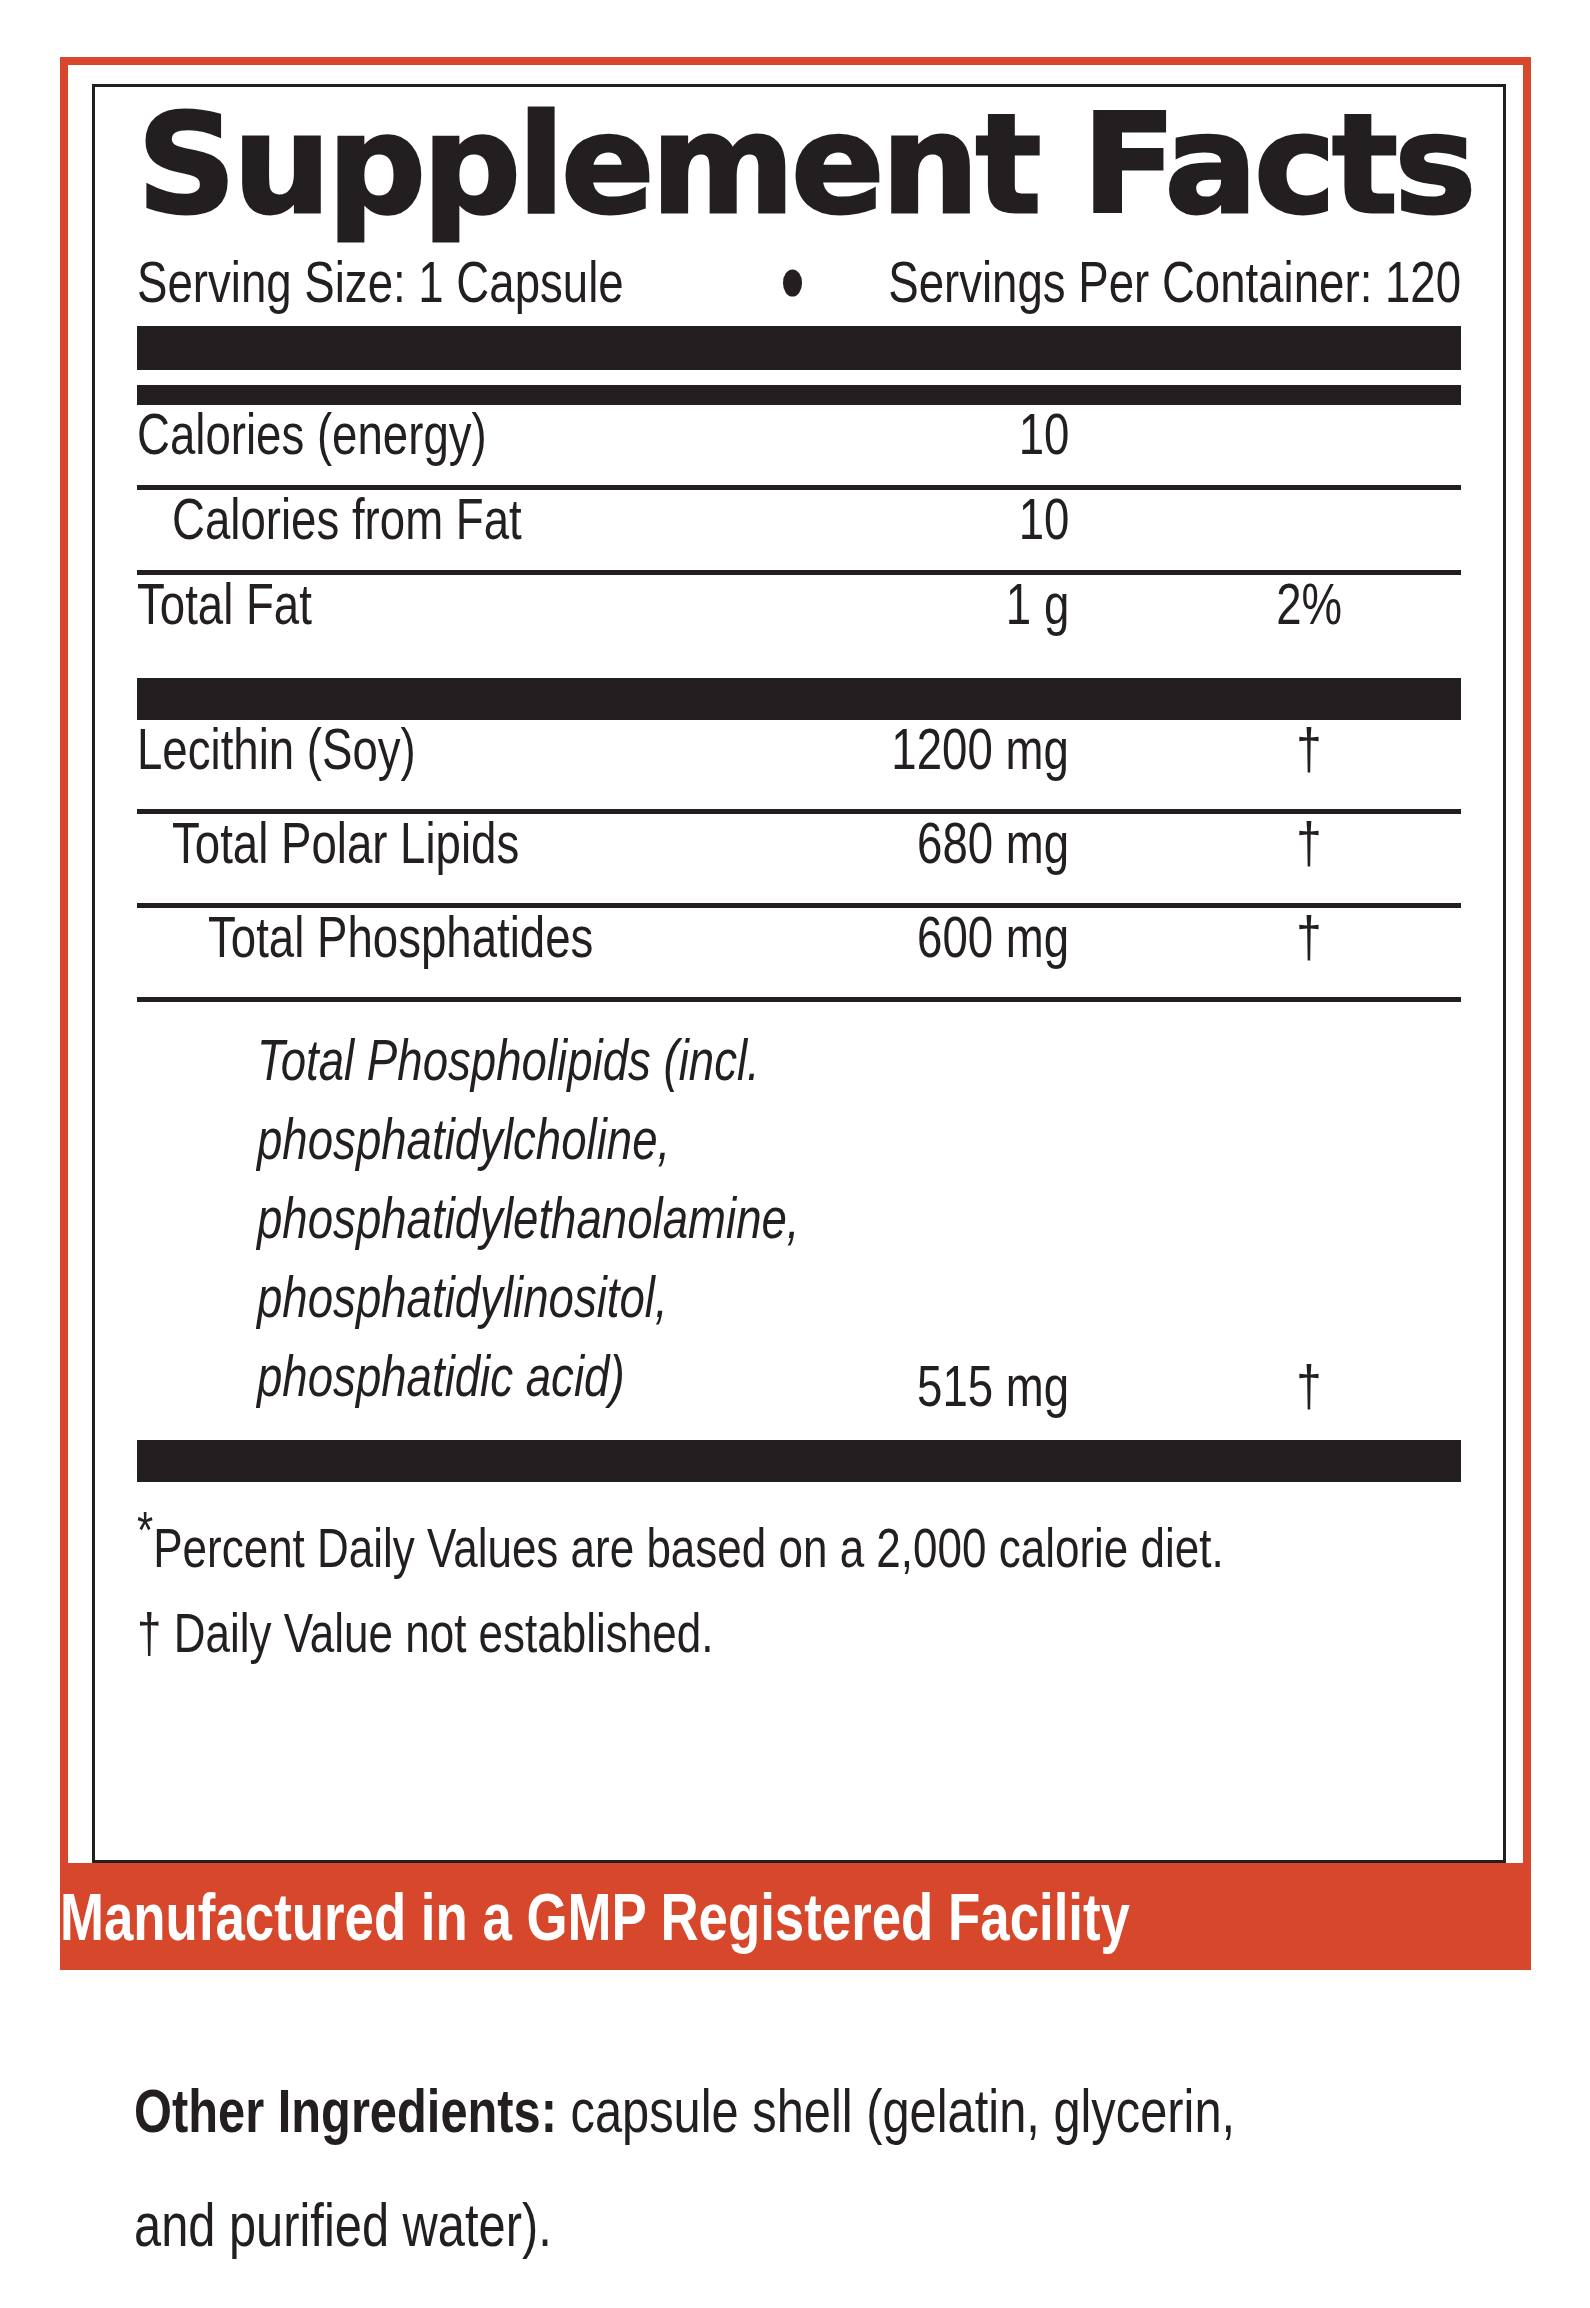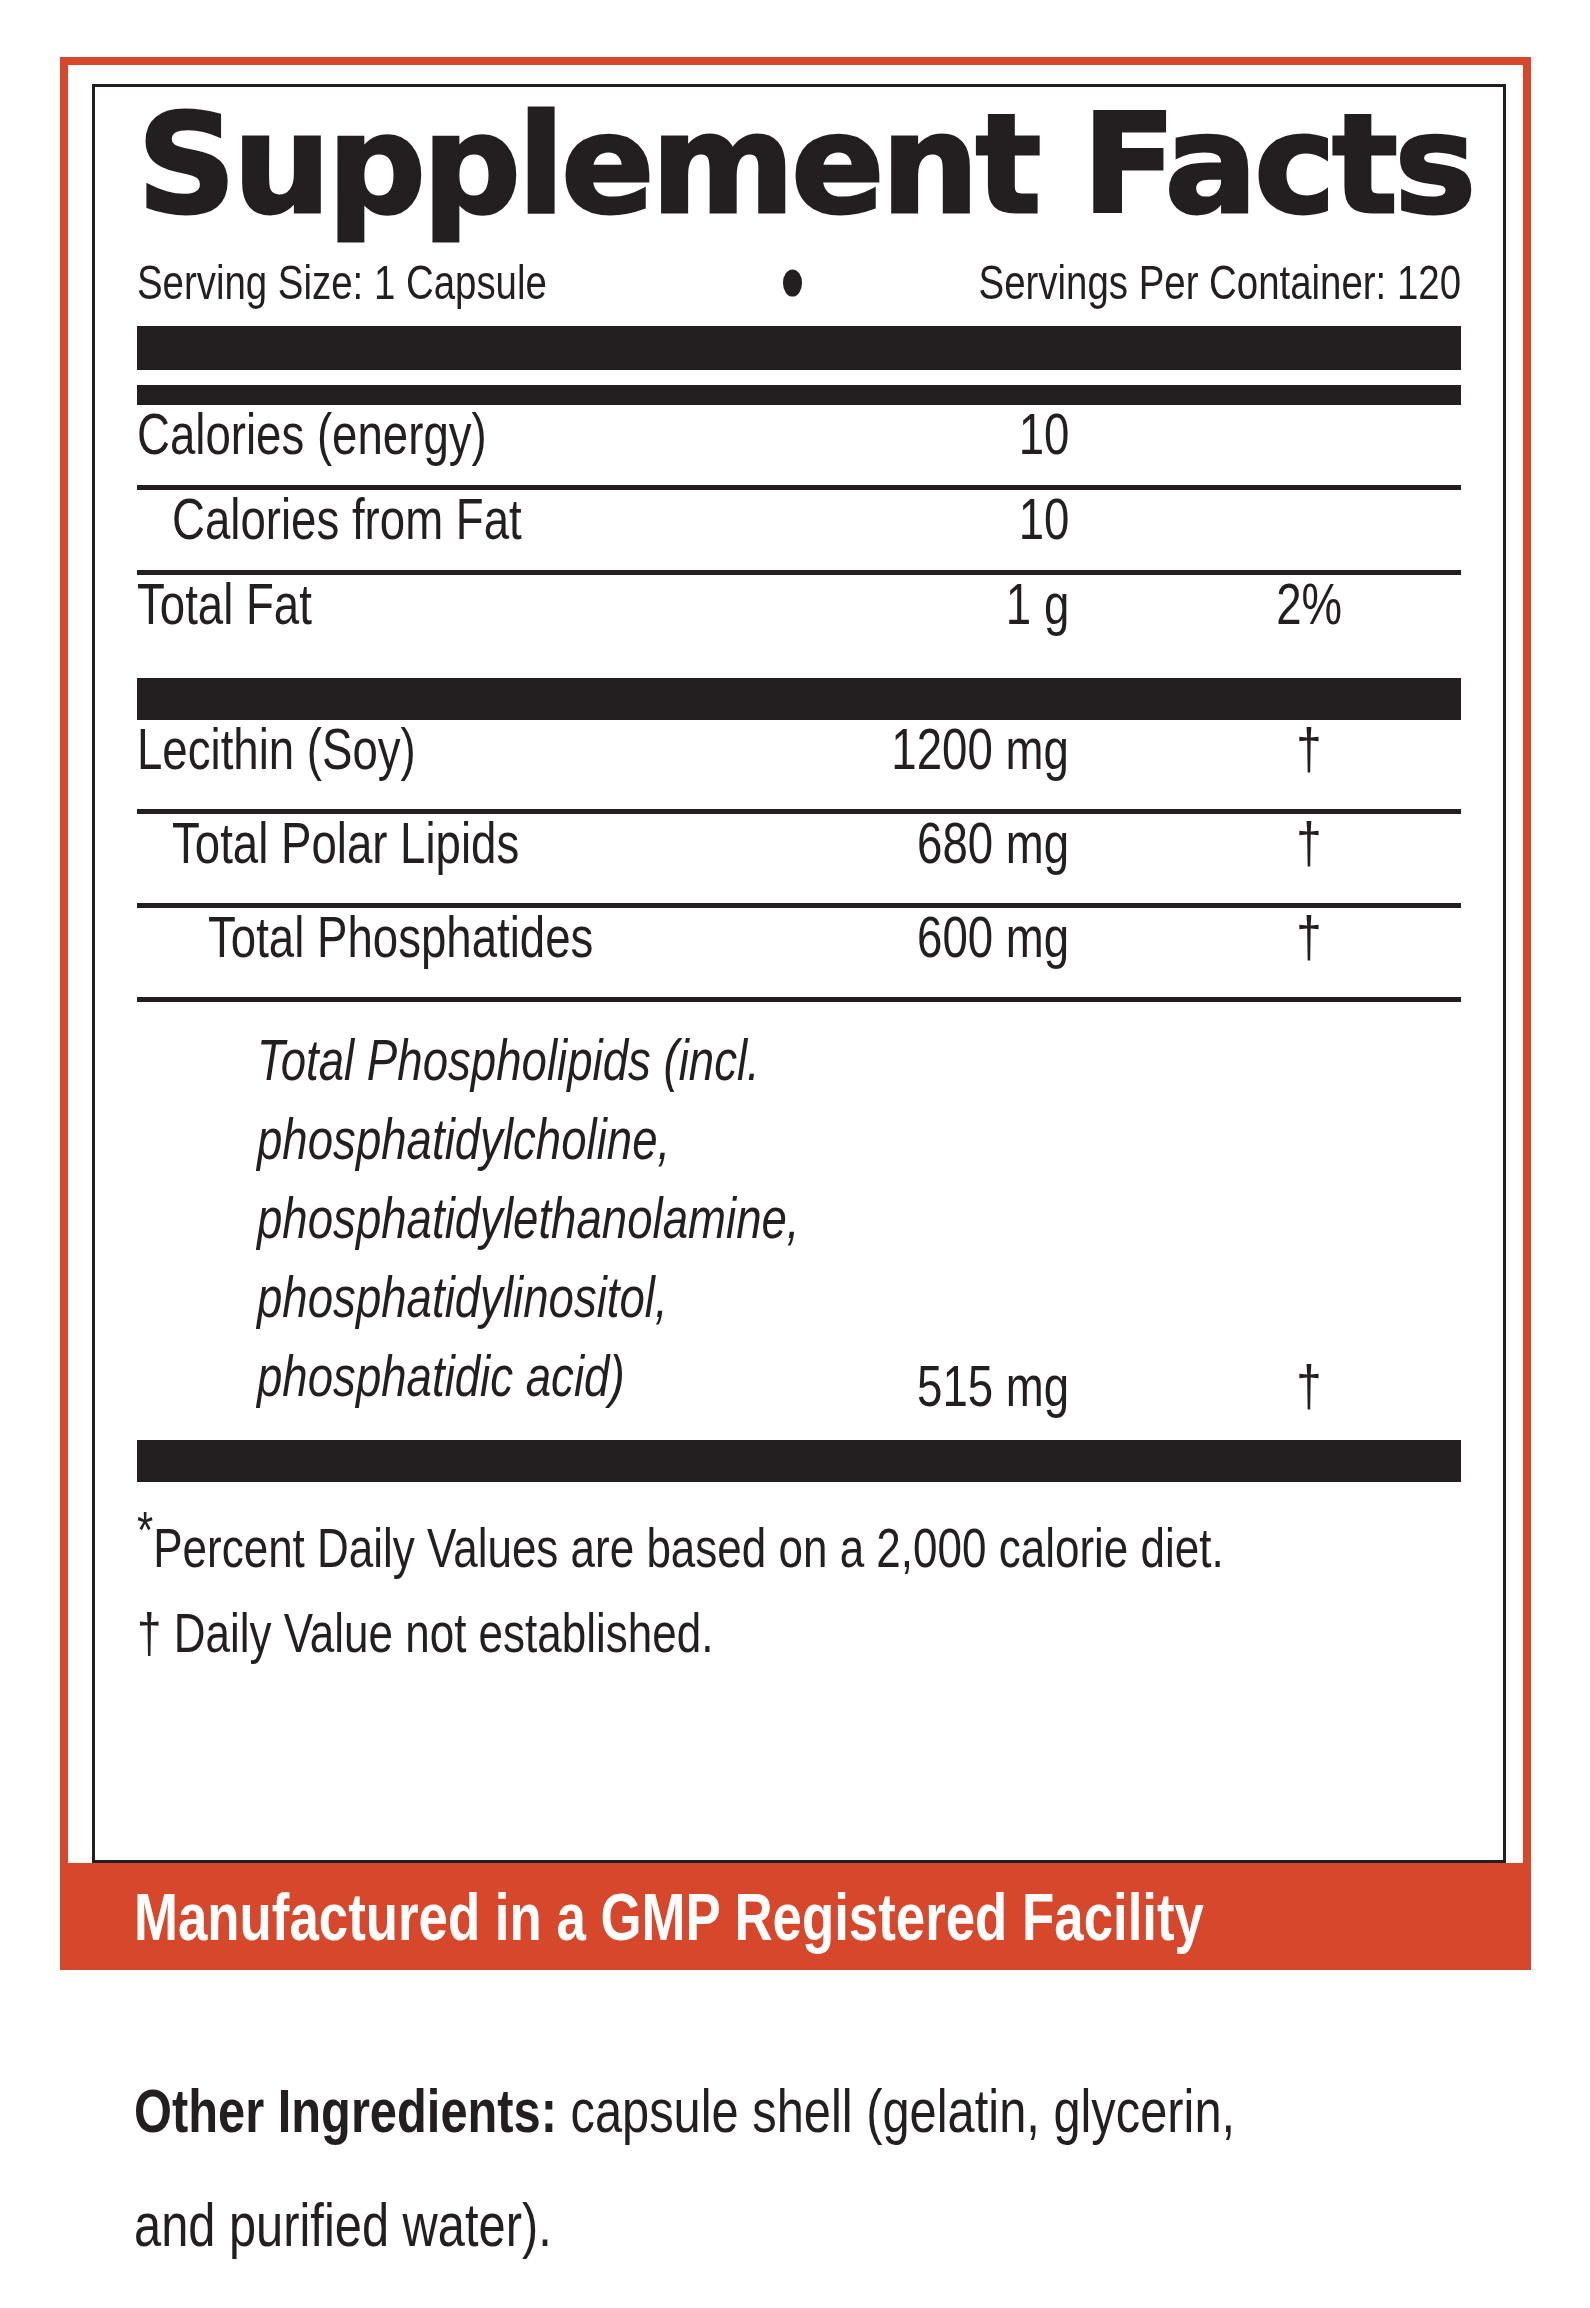--- a/index.html
+++ b/index.html
@@ -50,21 +50,21 @@
     letter-spacing: -3.7px;
     -webkit-text-stroke: 2.8px var(--ink);
     white-space: nowrap;
   }
 
   .serving-row {
     position: relative;
     margin-top: 22px;
     display: flex;
     align-items: flex-end;
-    font-size: 48px;
+    font-size: 57px;
     line-height: 57px;
   }
   .serving-row .right { margin-left: auto; }
 
   .dot {
     position: absolute;
     width: 19.4px; height: 27px;
     border-radius: 50%;
     background: var(--ink);
   }
@@ -121,21 +121,20 @@
     top: -18.5px;
     font-size: 52px;
   }
 
   .gmp-bar {
     margin: auto -8.3px 0 -8.3px;
     height: 126px;
     background: var(--accent);
     display: flex;
     align-items: center;
-    padding-left: 74px;
   }
   .gmp-bar .txt {
     color: #ffffff;
     font-weight: 700;
     font-size: 66px;
     line-height: 66px;
   }
 
   .other-ingredients {
     position: absolute;

